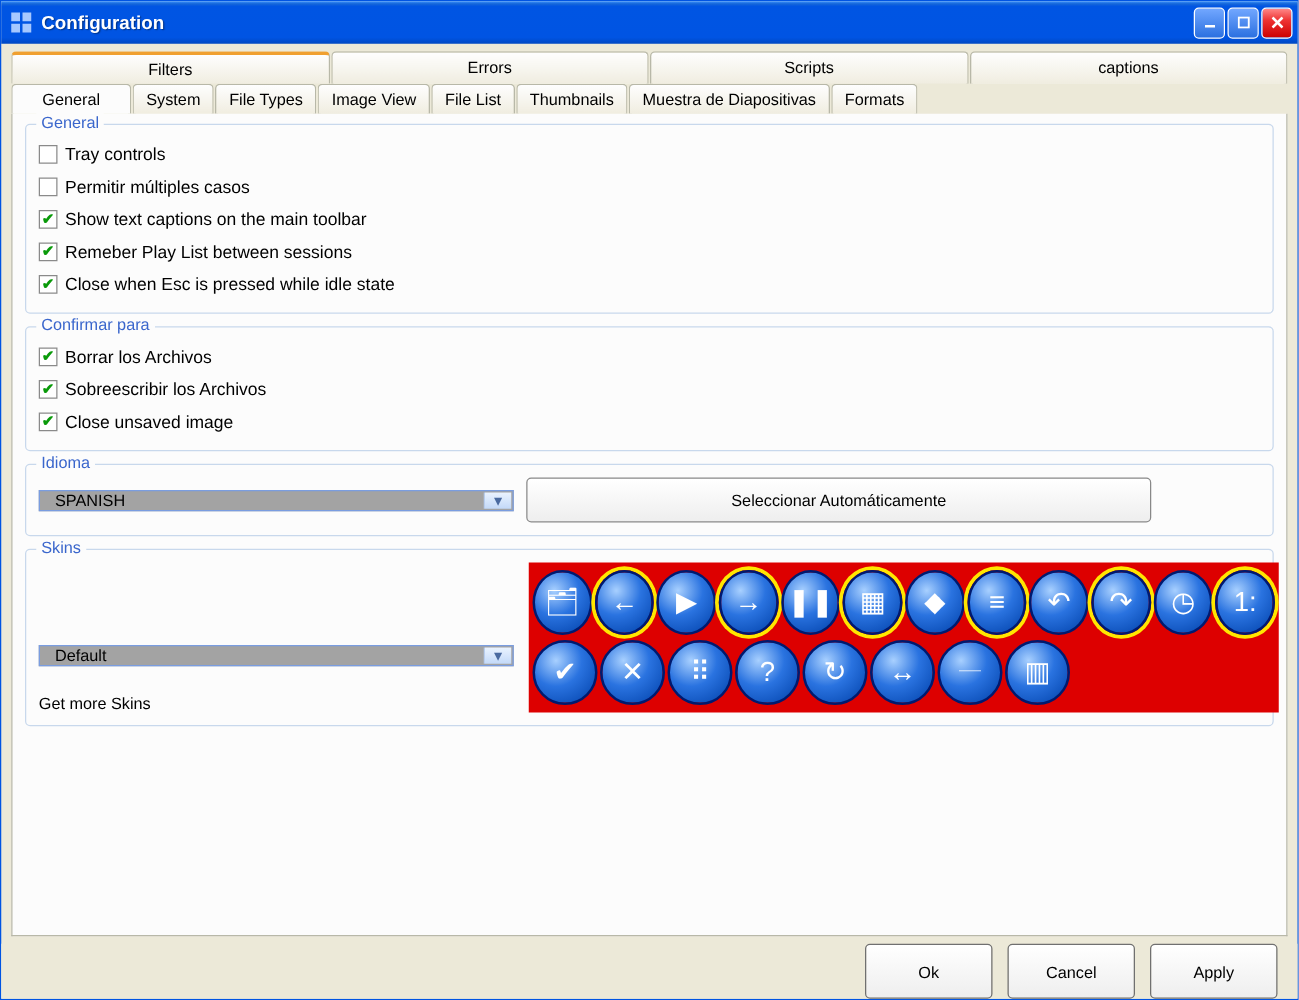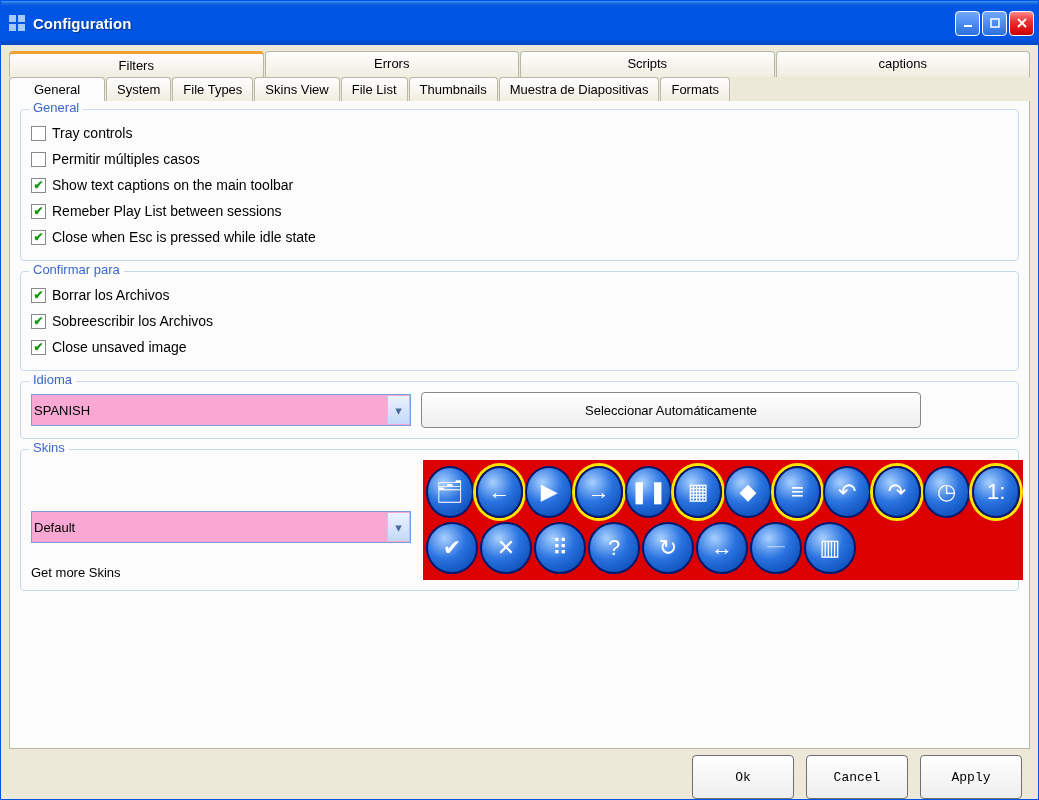--- a/index.html
+++ b/index.html
@@ -13,21 +13,21 @@
 }
 .window {
   width: 1039px;
   height: 800px;
   border: 1px solid #0054e3;
   background: #ece9d8;
   display: flex;
   flex-direction: column;
 }
 .titlebar {
-  height: 44px;
+  height: 34px;
   background: linear-gradient(to bottom, #3a93ff 0%, #1667d9 6%, #0055e3 12%, #0054e3 85%, #0048c2 100%);
   display: flex;
   align-items: center;
   padding: 0 4px 0 6px;
   color: #fff;
 }
 .titlebar .app-icon {
   width: 20px; height: 20px;
   margin-right: 6px;
   display: flex; align-items: center; justify-content: center;
@@ -114,26 +114,26 @@
   display: flex; align-items: center; justify-content: center;
   font-size: 12px; color: #0a9a0a; font-weight: bold;
   cursor: pointer;
 }
 .idioma-row {
   display: flex;
   gap: 10px;
   align-items: center;
 }
 .select {
-  height: 32px;
+  height: 17px;
   border: 1px solid #7a9de0;
-  background: #f9a8d4;
-  display: flex;
-  align-items: center;
-  padding: 0 2px;
+  background: #a3a3a3;
+  display: flex;
+  align-items: center;
+  padding: 0 12px;
   position: relative;
   cursor: pointer;
   width: 380px;
 }
 .select .arrow {
   position: absolute;
   right: 1px; top: 1px; bottom: 1px;
   width: 22px;
   background: linear-gradient(to bottom, #eaf3ff, #c3d9f8);
   border-left: 1px solid #b8cdee;
@@ -189,21 +189,21 @@
   gap: 12px;
   padding: 0 16px;
 }
 .dlg-btn {
   width: 102px;
   height: 44px;
   background: linear-gradient(to bottom, #fff, #eee);
   border: 1px solid #707070;
   border-radius: 4px;
   cursor: pointer;
-  display: flex; align-items: center; justify-content: center; font-family: Liberation Mono, monospace;
+  display: flex; align-items: center; justify-content: center;
 }
 </style>
 </head>
 <body>
 
 <div class="window">
   <div class="titlebar">
     <div class="app-icon">
       <svg width="18" height="18" viewBox="0 0 18 18">
           <rect x="1" y="1" width="7" height="7" fill="#a6c8ff"></rect>
@@ -239,21 +239,21 @@
       <div class="tab tab-orange">Filters</div>
       <div class="tab">Errors</div>
       <div class="tab">Scripts</div>
       <div class="tab">captions</div>
     </div>
 
     <div class="tabs-row">
       <div class="tab active" style="flex:0 0 auto; min-width:96px">General</div>
       <div class="tab" style="flex:0 0 auto">System</div>
       <div class="tab" style="flex:0 0 auto">File Types</div>
-      <div class="tab" style="flex:0 0 auto">Skins View</div>
+      <div class="tab" style="flex:0 0 auto">Image View</div>
       <div class="tab" style="flex:0 0 auto">File List</div>
       <div class="tab" style="flex:0 0 auto">Thumbnails</div>
       <div class="tab" style="flex:0 0 auto">Muestra de Diapositivas</div>
       <div class="tab" style="flex:0 0 auto">Formats</div>
     </div>
 
     <div class="tab-panel">
 
       <div class="fieldset">
         <div class="legend">General</div>

